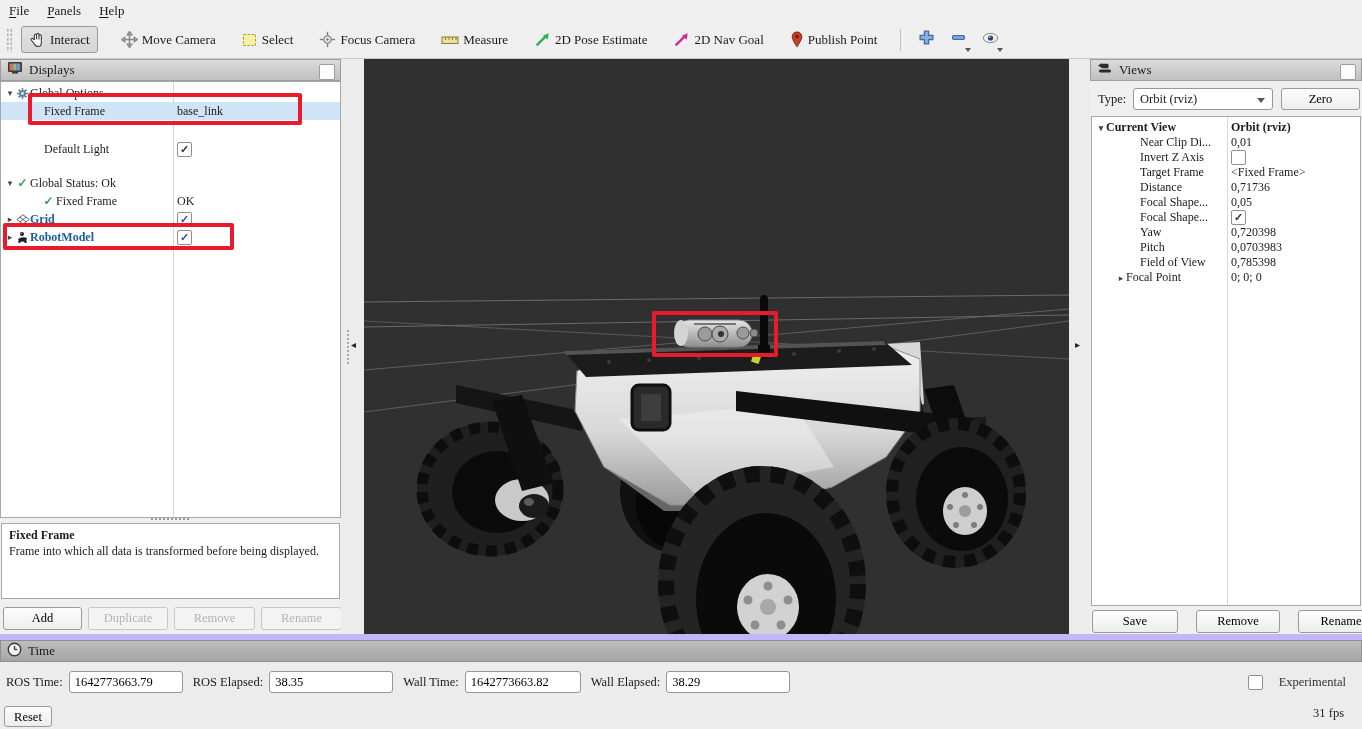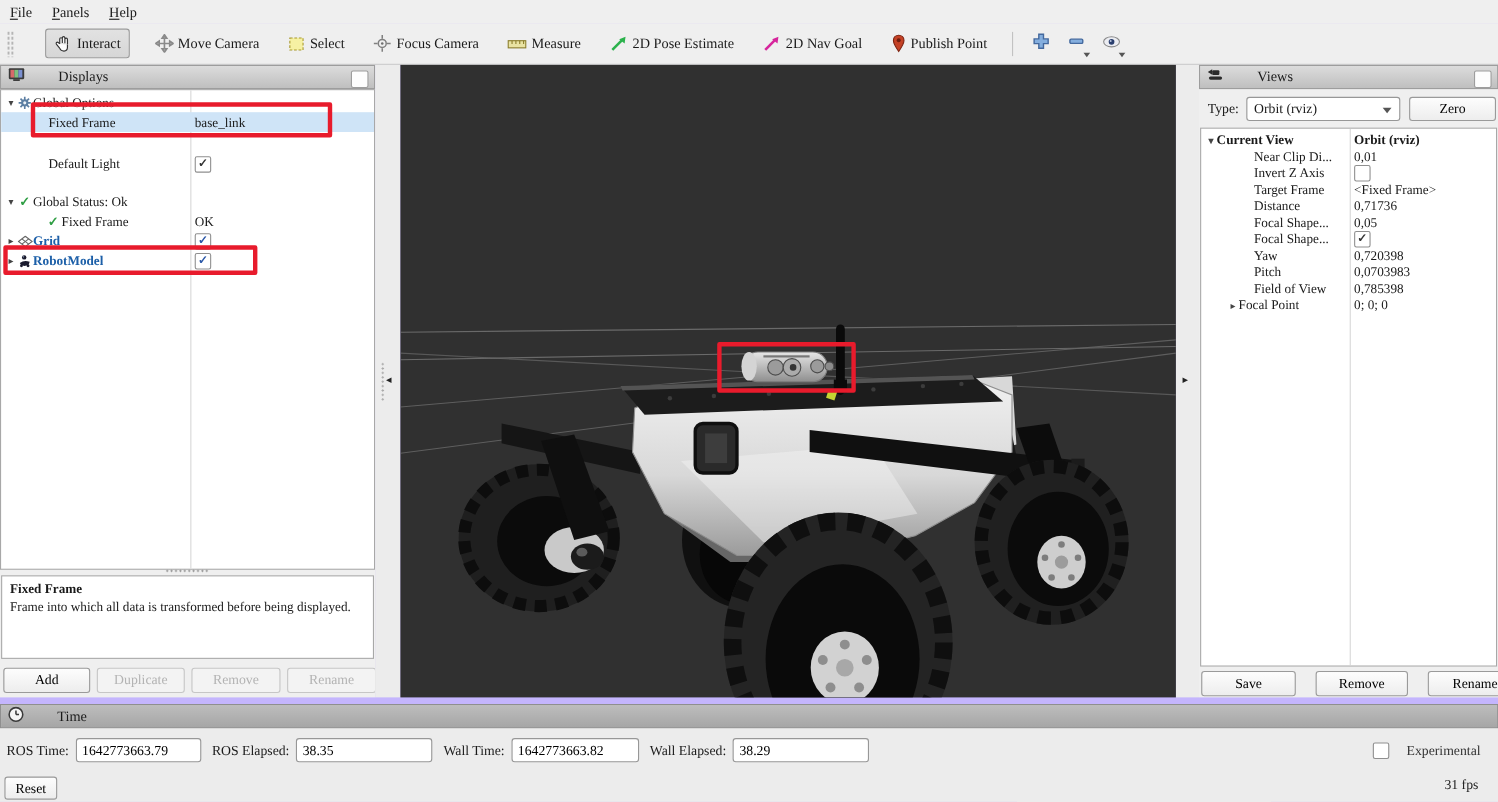--- a/index.html
+++ b/index.html
@@ -8,30 +8,30 @@
        overflow:hidden;-webkit-font-smoothing:antialiased;}
   
   #menubar{position:absolute;left:0;top:0;width:100%;height:21px;background:#efefef;display:flex;align-items:center;}
   .menu-item{padding:2px 9px;font-size:13px;cursor:default;}
   
   #toolbar{position:absolute;left:0;top:21px;width:100%;height:37px;background:#efefef;
            border-bottom:1px solid #c9c9c9;display:flex;align-items:center;}
   .tb-handle{width:7px;height:24px;margin:0 8px 0 6px;
              background-image:radial-gradient(#b5b5b5 1px,transparent 1.2px);background-size:3.5px 4.5px;}
   .tool{display:flex;align-items:center;gap:4px;font-size:13px;padding:4px 7px;margin-right:12px;white-space:nowrap;}
-  .tool.pressed{background:linear-gradient(#e2e2e2,#d6d6d6);border:1px solid #9a9a9a;border-radius:3px;margin-right:16px;margin-left:20px;}
+  .tool.pressed{background:linear-gradient(#e2e2e2,#d6d6d6);border:1px solid #9a9a9a;border-radius:3px;margin-right:16px;}
   .tool svg{display:block;}
   .tb-sep{width:1px;height:22px;background:#c2c2c2;margin:0 12px 0 4px;}
   .tb-mini{position:relative;width:26px;height:26px;display:flex;align-items:center;justify-content:center;margin-right:6px;}
   .mini-arrow{position:absolute;right:0;bottom:1px;width:0;height:0;border-left:3.5px solid transparent;
               border-right:3.5px solid transparent;border-top:4px solid #555;}
   
   .panel{position:absolute;background:#efefef;}
   .phdr{position:absolute;left:0;top:0;right:0;height:22px;background:linear-gradient(#dcdcdc,#bfbfbf);
-        border:1px solid #9d9d9d;display:flex;align-items:center;padding:0 6px;box-sizing:border-box;font-size:13px;gap:24px;}
+        border:1px solid #9d9d9d;display:flex;align-items:center;padding:0 6px;box-sizing:border-box;font-size:13px;}
   .phdr .ptitle{margin-left:6px;}
   .float-btn{position:absolute;right:5px;top:4px;width:14px;height:14px;background:#fdfdfd;border:1px solid #9d9d9d;border-radius:2px;}
   .treebox{position:absolute;background:#ffffff;border:1px solid #a8a8a8;box-sizing:border-box;overflow:hidden;}
   .coldiv{position:absolute;top:0;bottom:0;width:1px;background:#d7d7d7;}
   .trow{position:absolute;left:0;right:0;display:flex;align-items:center;}
   .trow.sel{background:#cfe4f7;}
   .exp{width:10px;text-align:center;color:#444;font-size:9px;flex:0 0 auto;}
   .ticon{width:15px;flex:0 0 auto;display:flex;justify-content:center;}
   .tlabel{white-space:nowrap;overflow:hidden;}
   .blue{color:#1c5fa8;font-weight:bold;}

